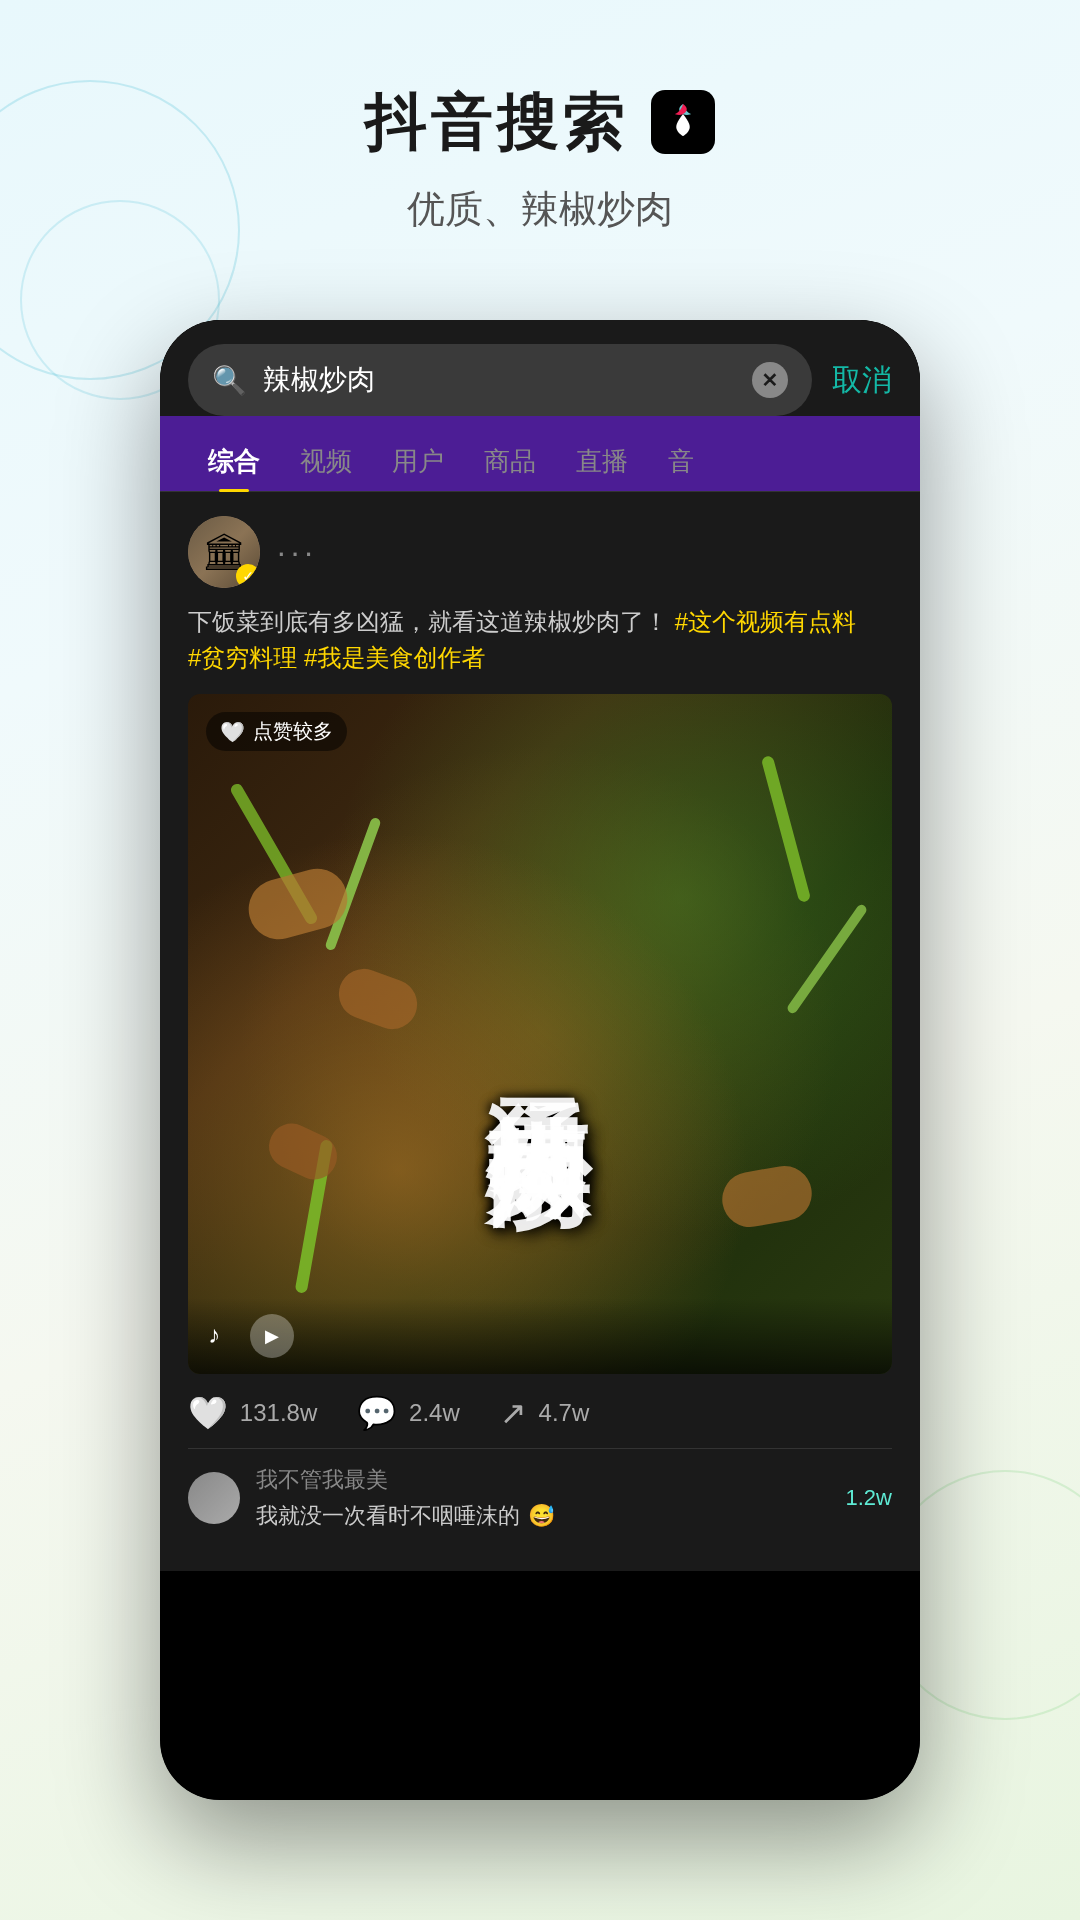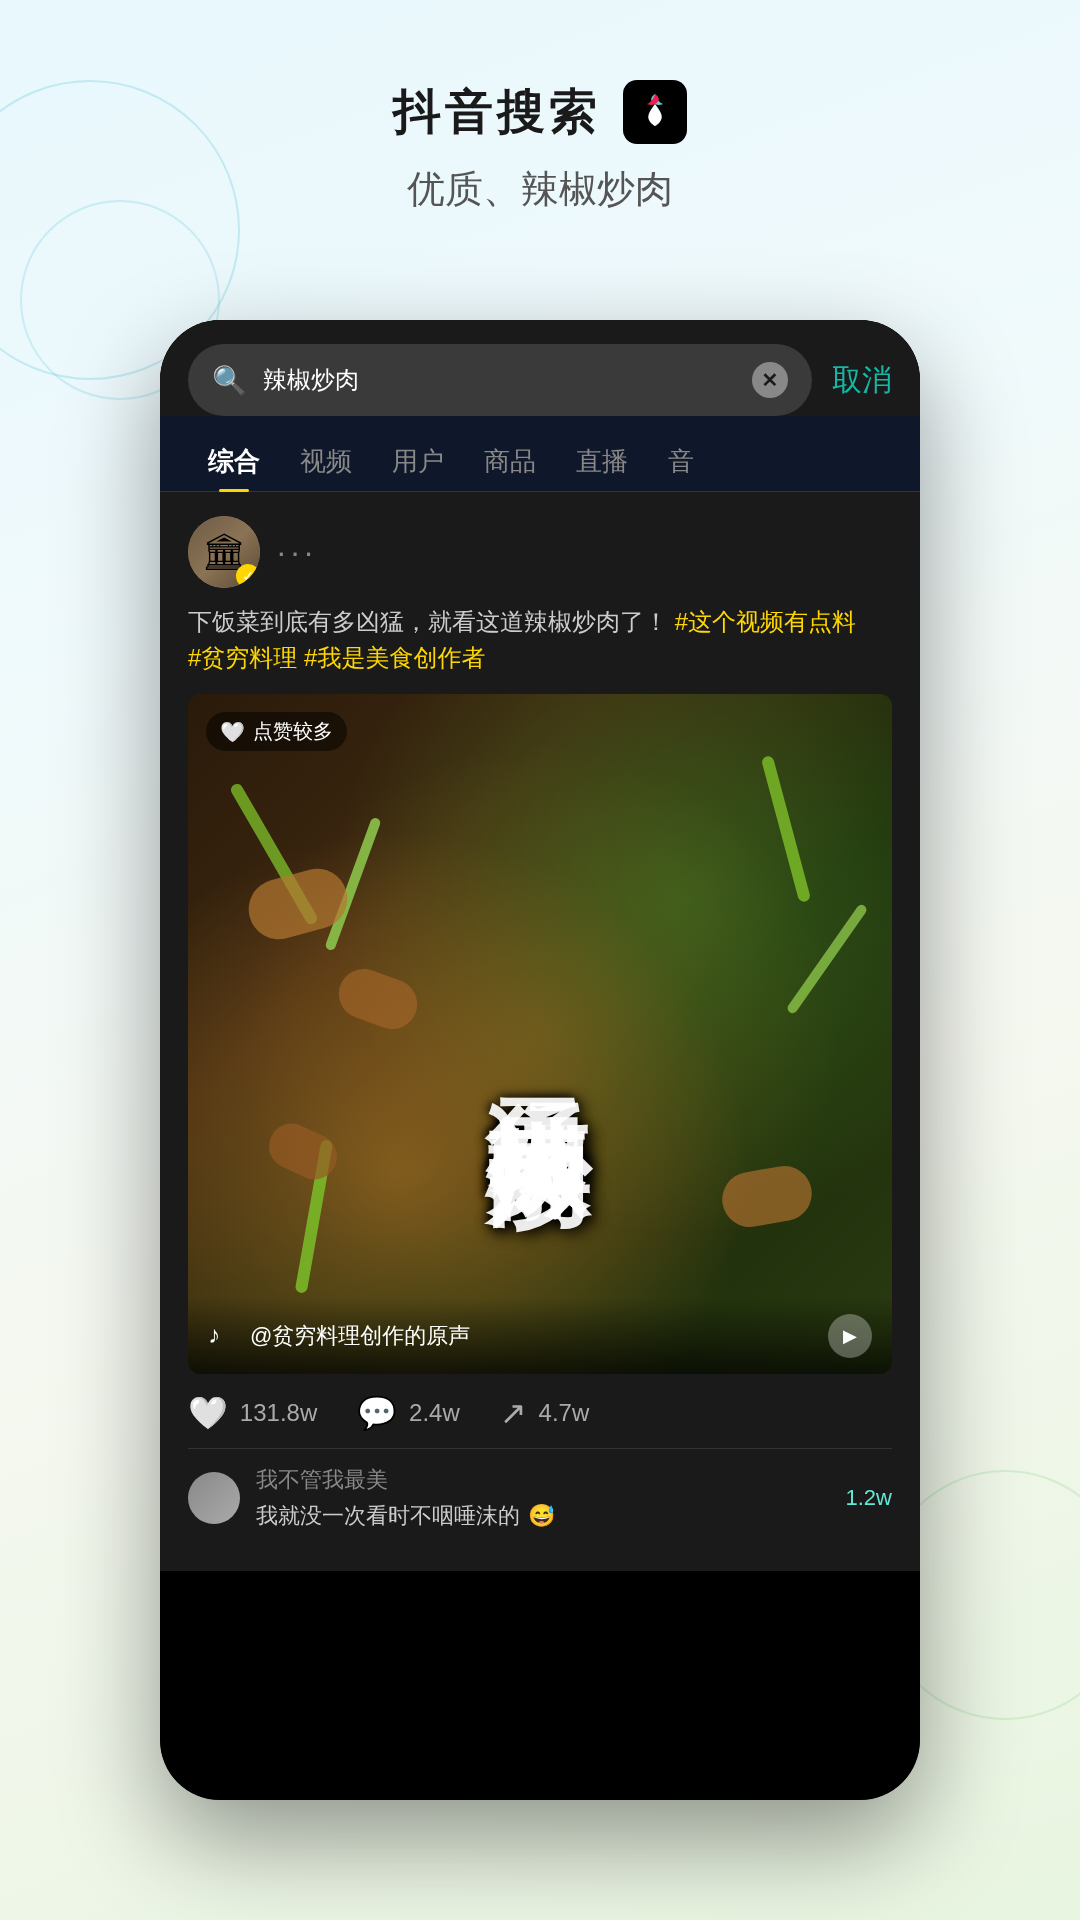--- a/index.html
+++ b/index.html
@@ -36,21 +36,21 @@
     }
 
     
     .header {
       text-align: center;
       padding-top: 80px;
       position: relative;
       z-index: 10;
     }
     .header-title {
-      font-size: 48px;
+      font-size: 62px;
       font-weight: 900;
       color: #1a1a1a;
       letter-spacing: 4px;
       display: flex;
       align-items: center;
       justify-content: center;
       gap: 12px;
     }
     .header-subtitle {
       font-size: 38px;
@@ -102,21 +102,21 @@
       align-items: center;
       padding: 0 24px;
       gap: 16px;
     }
     .search-icon-inner {
       color: #aaa;
       font-size: 28px;
     }
     .search-text {
       color: #fff;
-      font-size: 24px;
+      font-size: 28px;
       flex: 1;
     }
     .clear-btn {
       width: 36px; height: 36px;
       background: #888;
       border-radius: 50%;
       display: flex;
       align-items: center;
       justify-content: center;
       color: #1a1a1a;
@@ -124,21 +124,21 @@
       font-weight: bold;
     }
     .cancel-btn {
       color: #14b8a6;
       font-size: 30px;
       white-space: nowrap;
     }
 
     
     .tabs-container {
-      background: #0f172a;
+      background: #4c1d95;
       display: flex;
       padding: 16px 28px 0;
       border-bottom: 1px solid #333;
     }
     .tab-item {
       padding: 12px 20px;
       font-size: 26px;
       color: #888;
       position: relative;
     }
@@ -484,21 +484,20 @@
 
             <div class="food-text-overlay">
               <div style="display:flex;align-items:center;justify-content:center;gap:10px;">
                 <span style="font-size:105px;font-weight:900;color:rgba(255,255,255,0.92);text-shadow:4px 4px 16px rgba(0,0,0,0.9),-2px -2px 8px rgba(0,0,0,0.7);line-height:1.05;writing-mode:vertical-lr;letter-spacing:6px;font-family:'PingFang SC',sans-serif;">勇猛辣椒炒肉</span>
               </div>
             </div>
           </div>
 
           <div class="video-bottom-bar">
             <span class="tiktok-d-logo">♪</span>
-            <span class="video-sound-text">@贫穷料理创作的原声</span>
             <div class="play-btn">▶</div>
           </div>
         </div>
 
         <div class="stats-row">
           <div class="stat-item">
             <span class="stat-icon">🤍</span>
             <span>131.8w</span>
           </div>
           <div class="stat-item">

